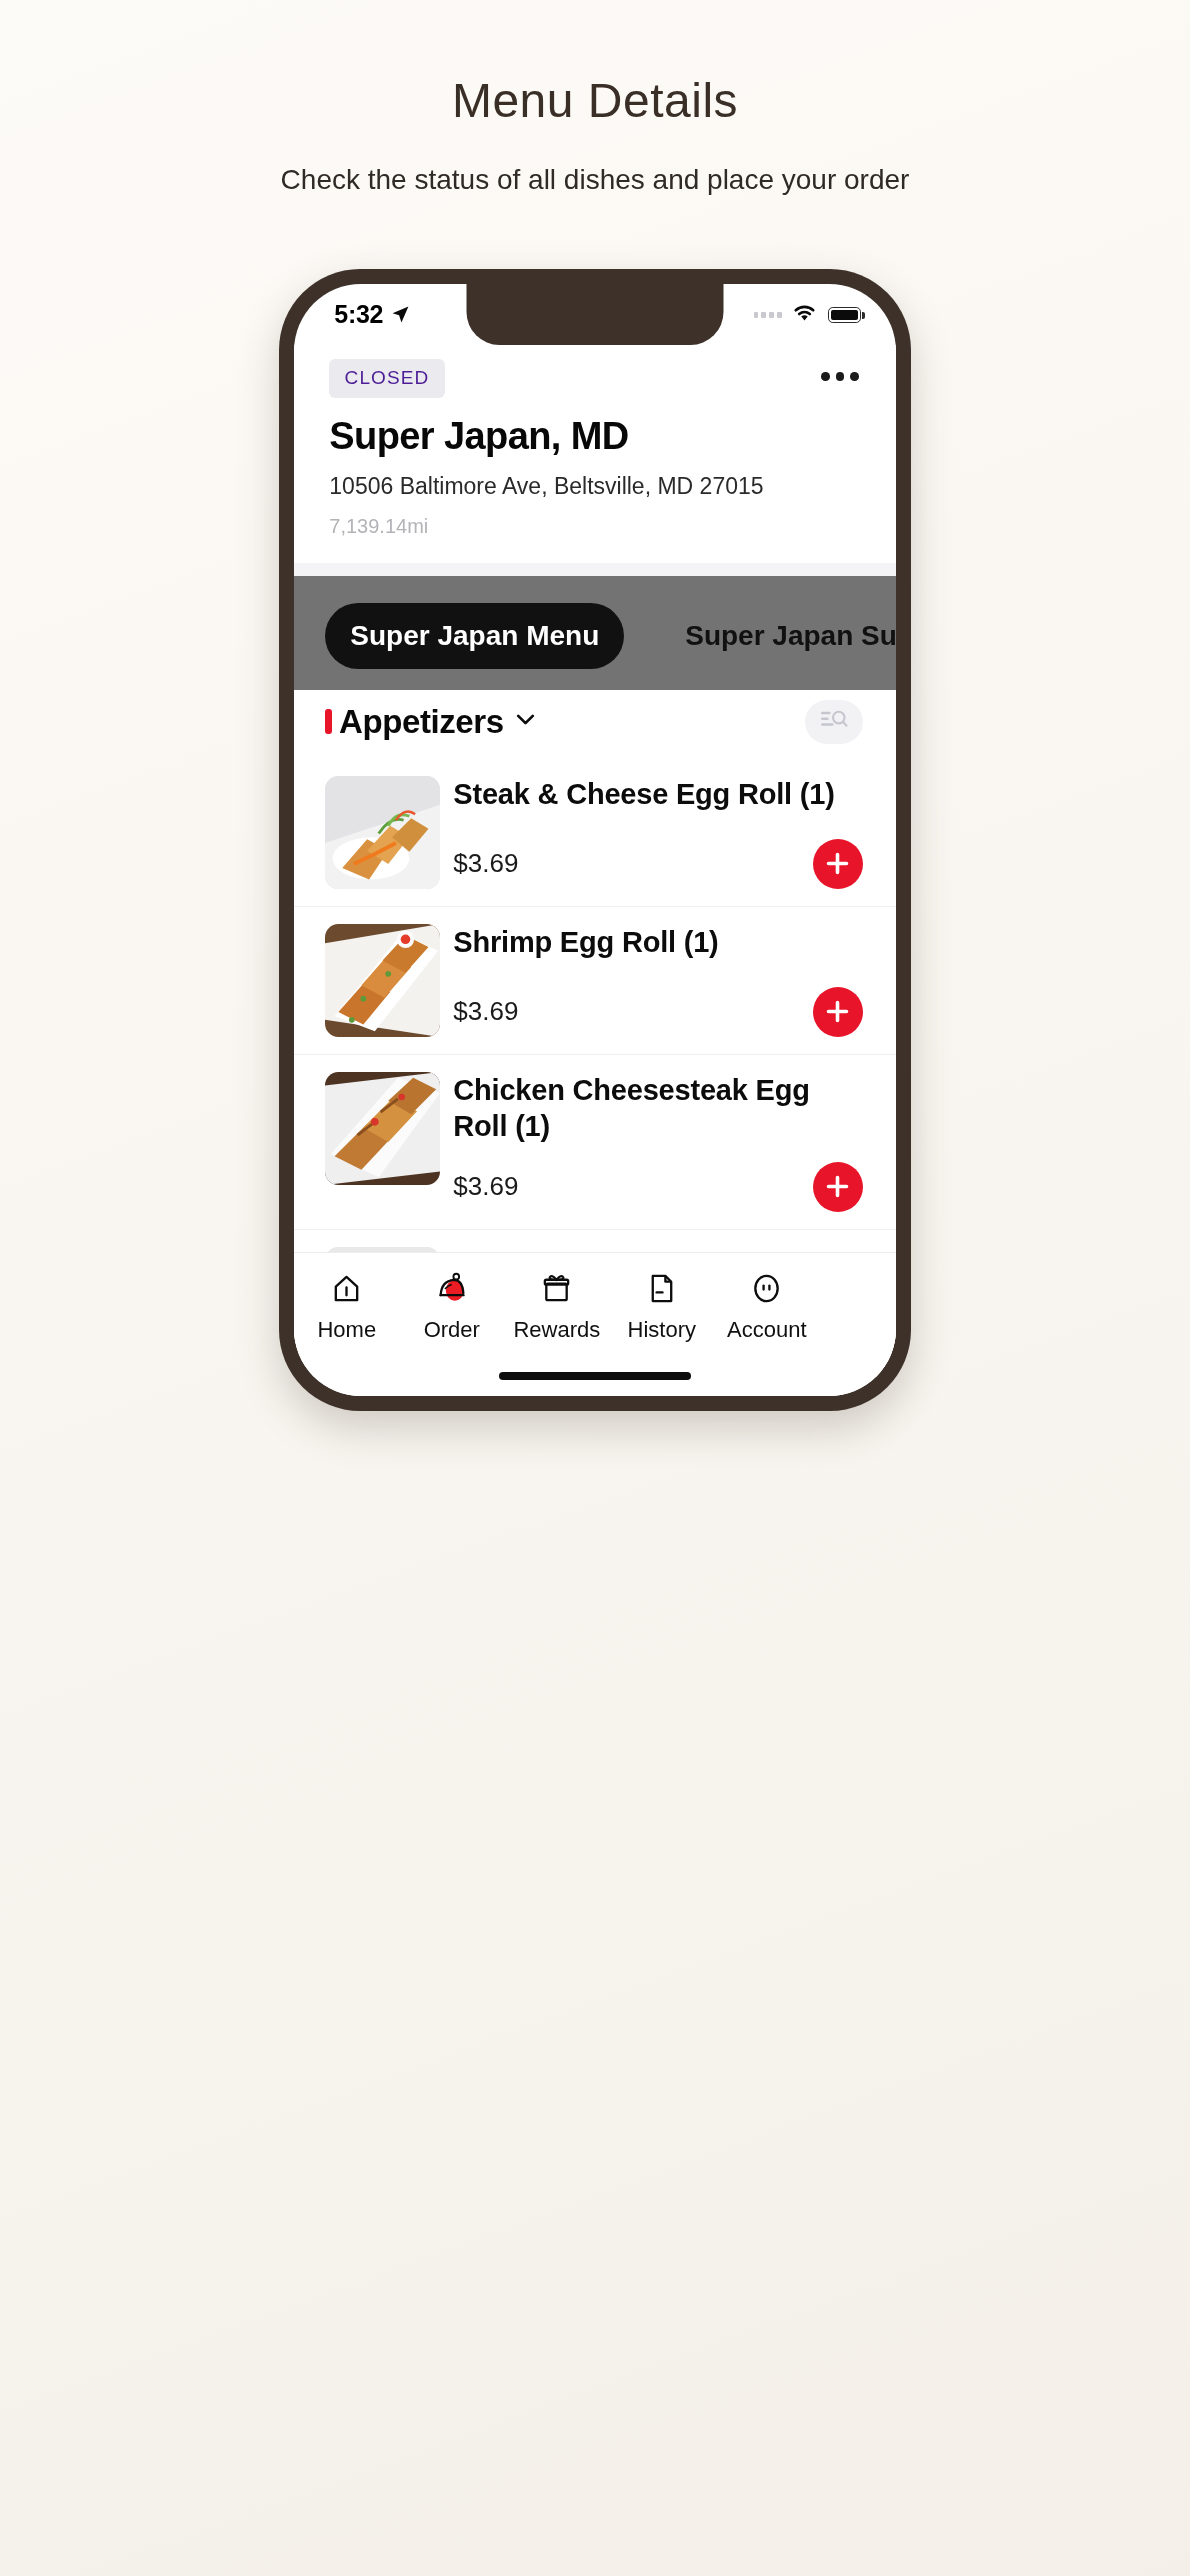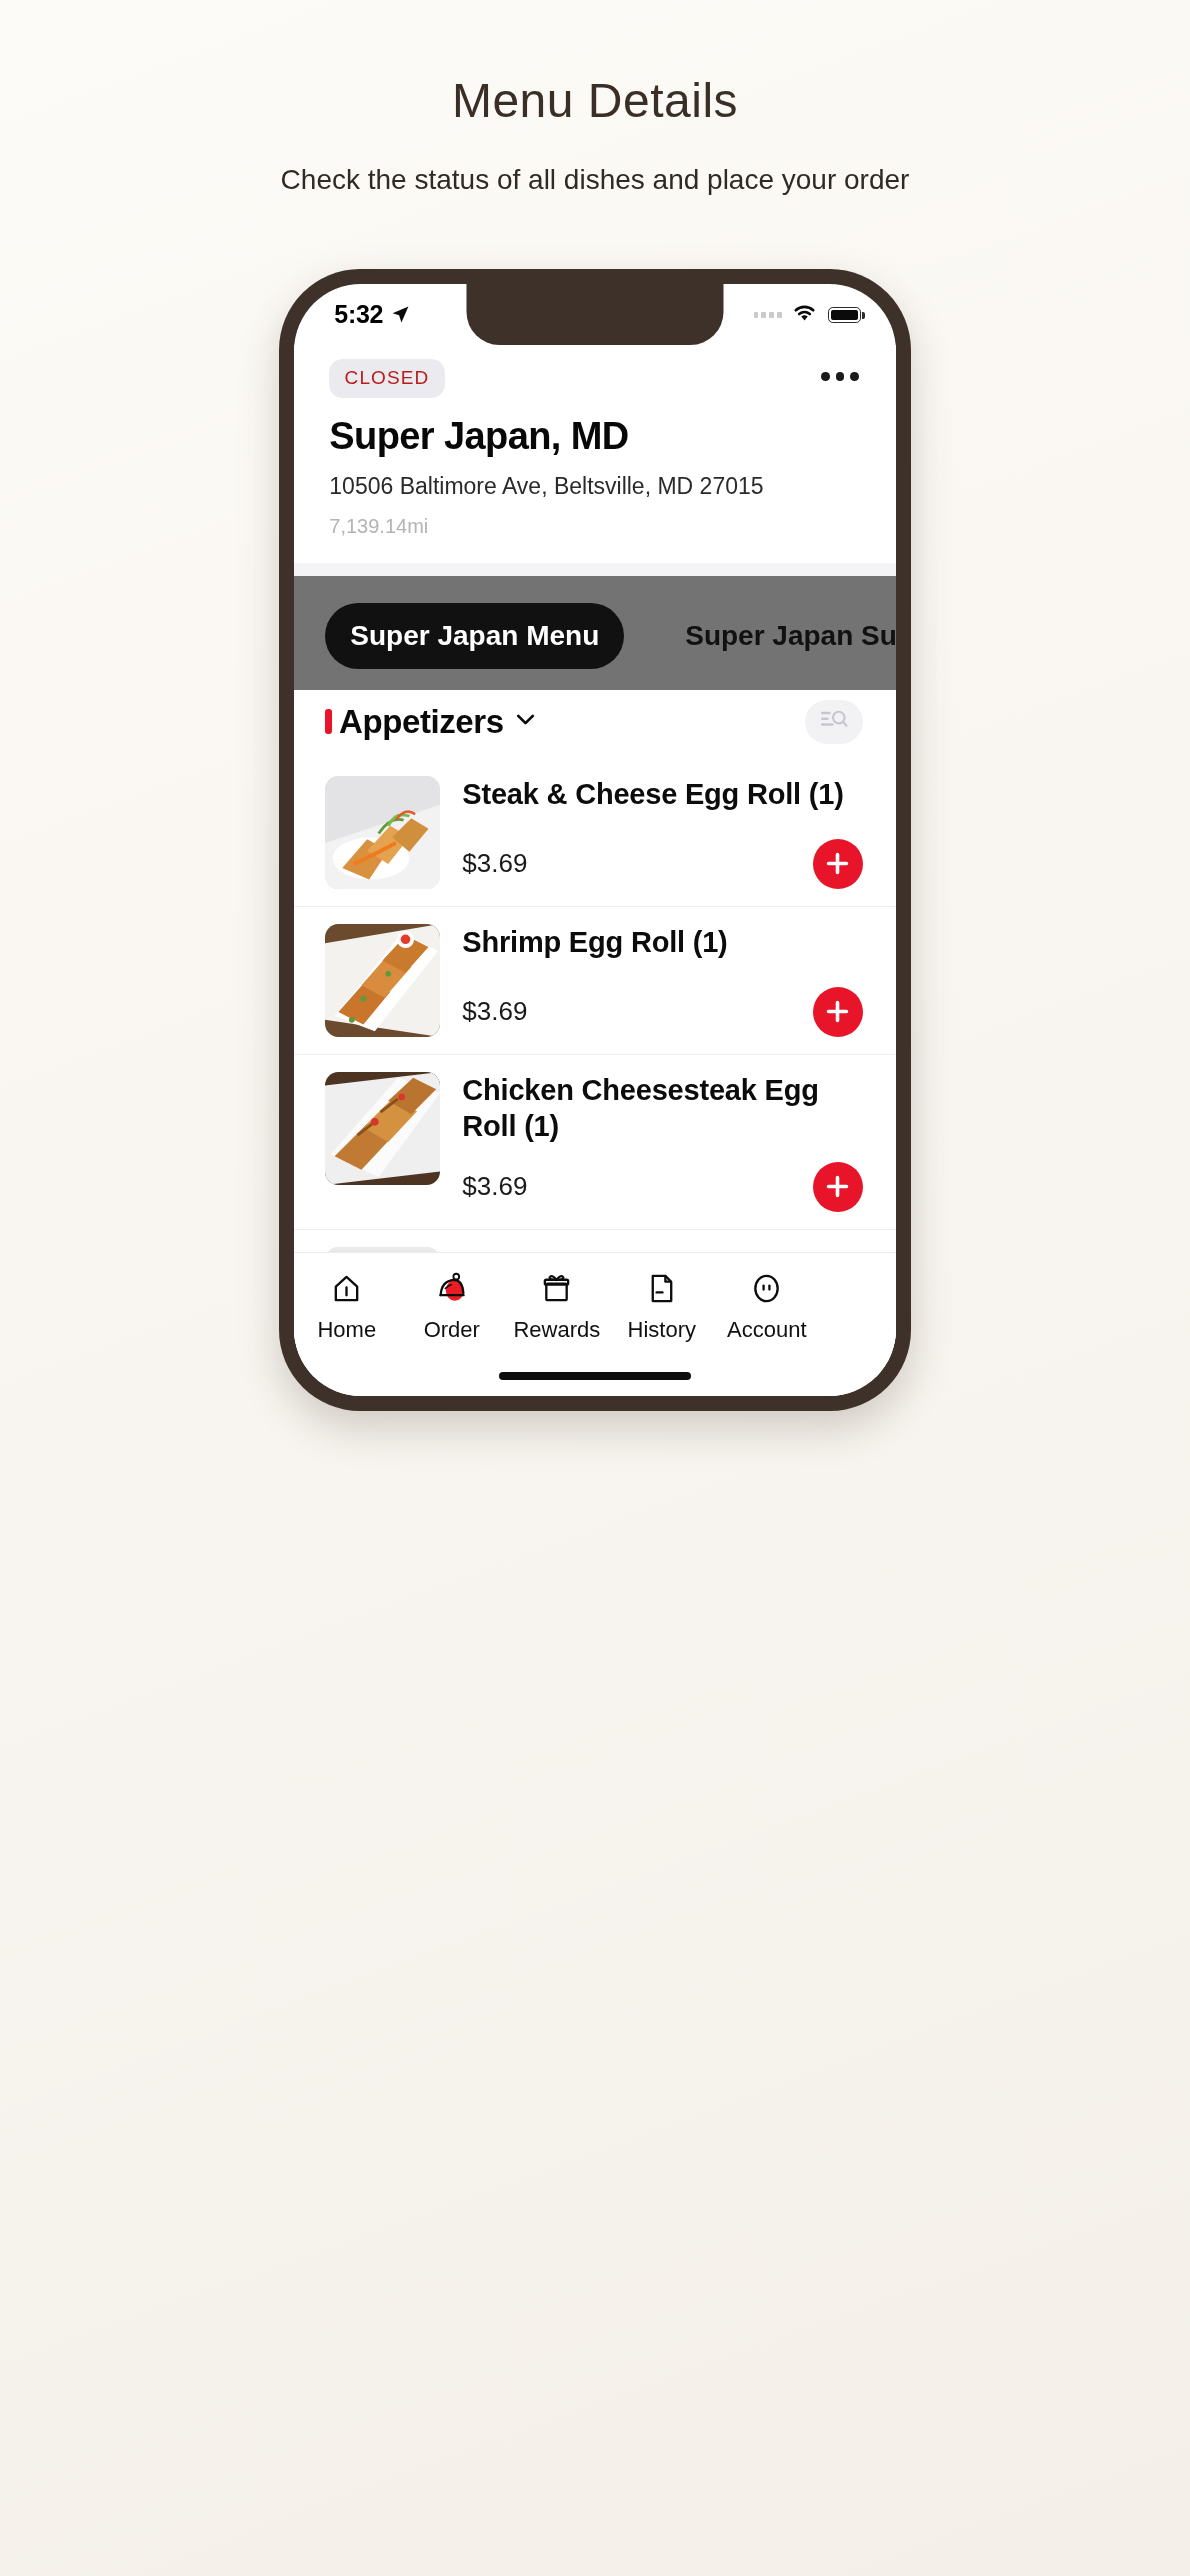--- a/index.html
+++ b/index.html
@@ -72,22 +72,22 @@
   .battery::after {
     content:""; position:absolute; right:-4.8px; top:4.8px; width:2.9px; height:6.7px;
     background:#2b2b2b; border-radius: 0 1.9px 1.9px 0;
   }
   .battery i { display:block; height:100%; background:#0b0b0b; border-radius:1.9px; }
 
   
   .rest-header { padding: 13.4px 35px 25px 35px; background:#fff; position: relative; }
   .rest-top-row { display:flex; align-items:flex-start; justify-content:space-between; }
   .closed-badge {
-    background:#ebebef; color:#b91c1c; font-size:19px; letter-spacing:1.1px;
-    padding: 8.6px 15.3px; border-radius: 14px; font-weight:400; display:inline-block;
+    background:#ebebef; color:#4c1d95; font-size:19px; letter-spacing:1.1px;
+    padding: 8.6px 15.3px; border-radius: 6px; font-weight:400; display:inline-block;
   }
   .dots-menu { display:flex; gap:5.8px; align-items:center; padding: 13.4px 1.9px; }
   .dots-menu i { width:8.6px; height:8.6px; border-radius:50%; background:#1b1b1b; display:block; }
   .rest-name {
     font-size: 38px; font-weight: 800; color:#080808; margin-top: 17px;
     letter-spacing:-0.6px;
   }
   .rest-address { font-size: 23px; color:#2a2a2a; margin-top: 15.3px; }
   .rest-distance { font-size: 20px; color:#b3b3b8; margin-top: 14.4px; }
 
@@ -114,21 +114,21 @@
   .cat-title { font-size: 33px; font-weight: 800; color:#0a0a0a; letter-spacing:-0.4px; }
   .chev { width: 25px; height: 25px; margin-left: 1.9px; }
   .menu-search-btn {
     width: 58px; height: 44px; border-radius: 29px; background:#f2f2f5;
     display:flex; align-items:center; justify-content:center;
   }
 
   
   .menu-list { background:#fff; padding: 0 0 0 0; }
   .menu-item {
-    display:flex; align-items:stretch; gap: 22px;
+    display:flex; align-items:stretch; gap: 13px;
     padding: 17px 33px 17px 31px;
     border-bottom: 1.9px solid #efefef;
     position: relative;
   }
   .menu-item:last-child { border-bottom: none; }
   .item-thumb {
     width: 115px; height: 113px; border-radius: 13.4px; flex: 0 0 auto;
     overflow: hidden; position: relative; background:#e9e9e9;
   }
   .item-thumb svg { width:100%; height:100%; display:block; }

